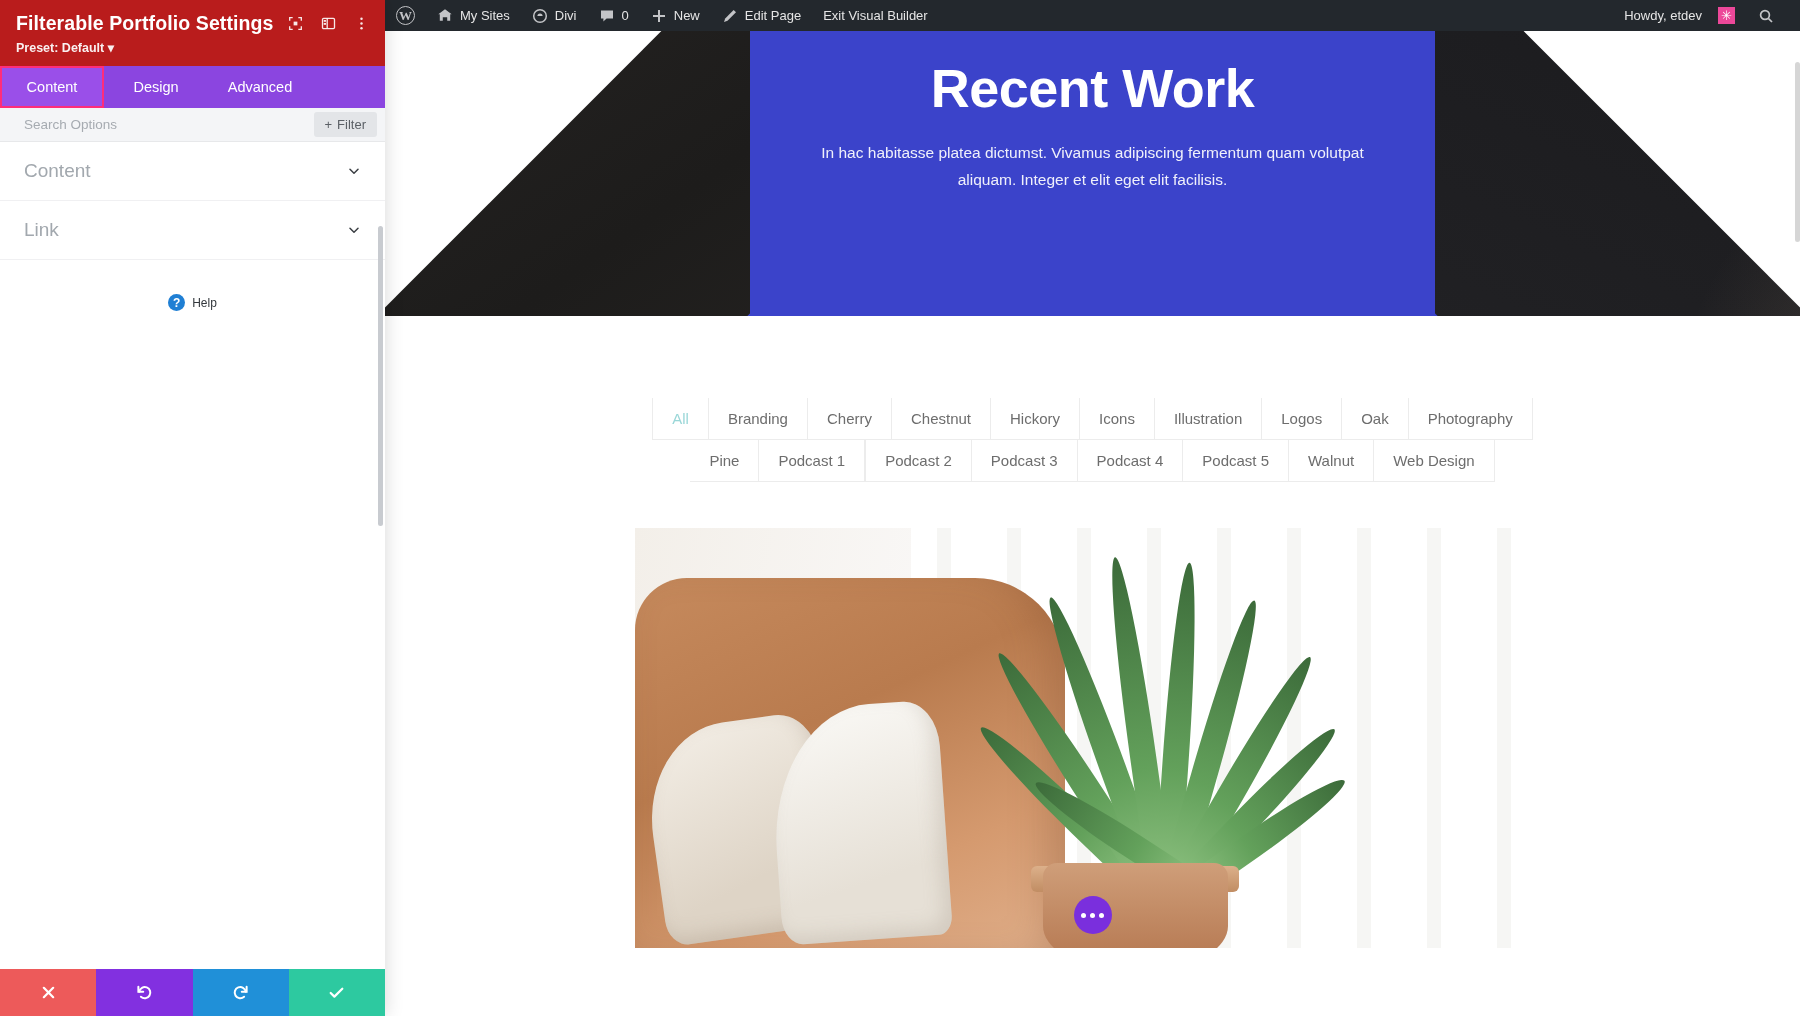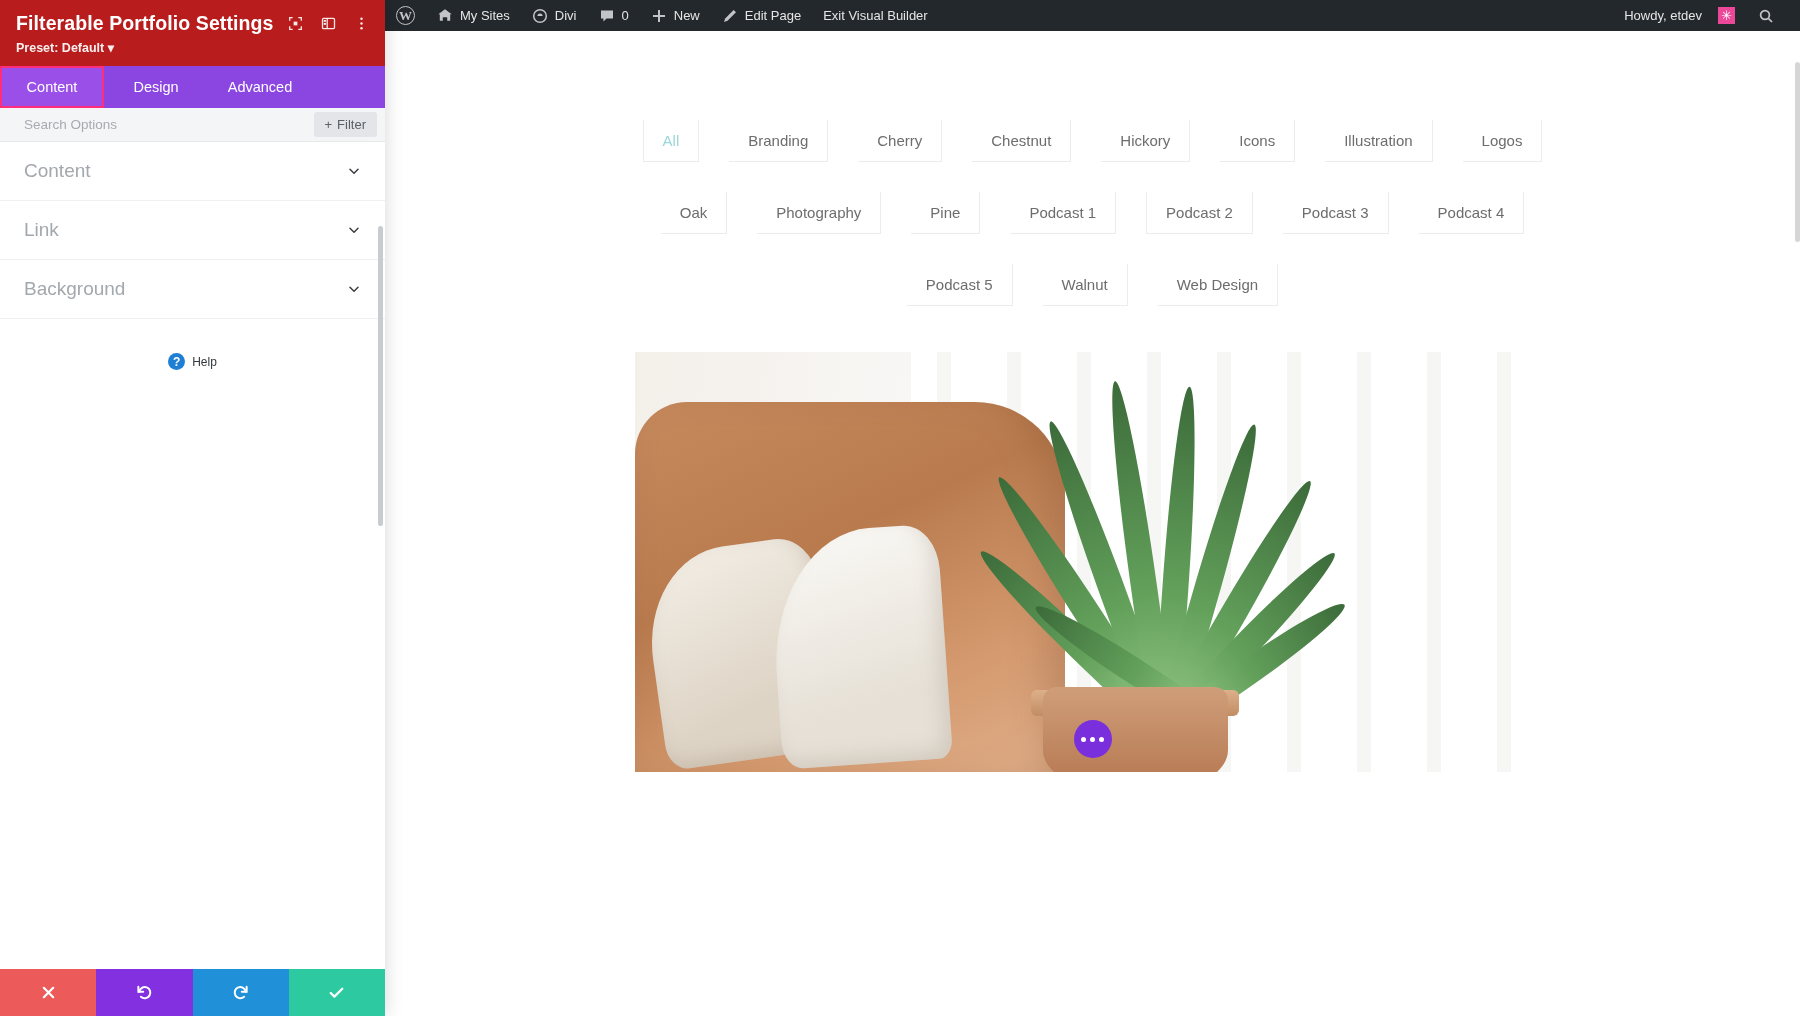--- a/index.html
+++ b/index.html
@@ -96,22 +96,22 @@
     line-height: 1.2;
   }
   .hero-sub {
     margin: 18px auto 0; max-width: 560px; font-size: 15.5px;
     color: rgba(255,255,255,0.92); line-height: 1.75;
   }
 
   
   .portfolio { padding: 80px 0 0; }
   .filters {
-    width: 935px; margin: 9px auto;
-    display: flex; flex-wrap: wrap; justify-content: center; gap: 30px;
+    width: 935px; margin: 2px auto;
+    display: flex; flex-wrap: wrap; justify-content: center;
   }
   .filter-item {
     padding: 10px 19px; font-size: 15px; color: #6d6d6d; cursor: pointer;
     border-right: 1px solid #ececec; border-bottom: 1px solid #ececec;
     background: #fff; line-height: 1.4;
   }
   .filter-item:first-child { border-left: 1px solid #ececec; }
   .filter-item.row2-first { border-left: 1px solid #ececec; }
   .filter-item.active { color: #9ad7d8; }
 
@@ -329,20 +329,46 @@
             <circle cx="7" cy="7" r="4.4"></circle>
               <path d="M10.3 10.3 14 14"></path>
           </svg>
         </span>
       </div>
     </div>
   </div>
 
   <div class="canvas">
 
+    <section class="hero">
+      <div class="hero-photo hero-photo-left">
+        <div class="photo-inner photo-left-inner">
+          
+          
+          
+          
+          
+        </div>
+      </div>
+      <div class="hero-white-wedge wedge-left"></div>
+
+      <div class="hero-photo hero-photo-right">
+        <div class="photo-inner photo-right-inner">
+          
+          
+          
+        </div>
+      </div>
+      <div class="hero-white-wedge wedge-right"></div>
+
+      <div class="hero-text">
+        <h1 class="hero-title">Recent Work</h1>
+        <p class="hero-sub">In hac habitasse platea dictumst. Vivamus adipiscing fermentum quam volutpat aliquam. Integer et elit eget elit facilisis.</p>
+      </div>
+    </section>
 
     <section class="portfolio">
       <div class="filters" id="filters">
           <div class="filter-item active">All</div>
           <div class="filter-item">Branding</div>
           <div class="filter-item">Cherry</div>
           <div class="filter-item">Chestnut</div>
           <div class="filter-item">Hickory</div>
           <div class="filter-item">Icons</div>
           <div class="filter-item">Illustration</div>
@@ -453,28 +479,20 @@
             </span>
           </div>
           <div class="st-section">
             <div class="st-section-label">Link</div>
             <span class="st-chev">
               <svg width="14" height="14" viewBox="0 0 16 16" fill="none" stroke="currentColor" stroke-width="1.7" stroke-linecap="round" stroke-linejoin="round">
                 <path d="M3.4 6 8 10.6 12.6 6"></path>
               </svg>
             </span>
           </div>
-          <div class="st-section">
-            <div class="st-section-label">Background</div>
-            <span class="st-chev">
-              <svg width="14" height="14" viewBox="0 0 16 16" fill="none" stroke="currentColor" stroke-width="1.7" stroke-linecap="round" stroke-linejoin="round">
-                <path d="M3.4 6 8 10.6 12.6 6"></path>
-              </svg>
-            </span>
-          </div>
         </div>
 
       <div class="st-help">
         <span class="st-help-ic">?</span>
         <span class="st-help-label">Help</span>
       </div>
 
       <div class="st-scroll-track">
         <div class="st-scroll-thumb"></div>
       </div>

